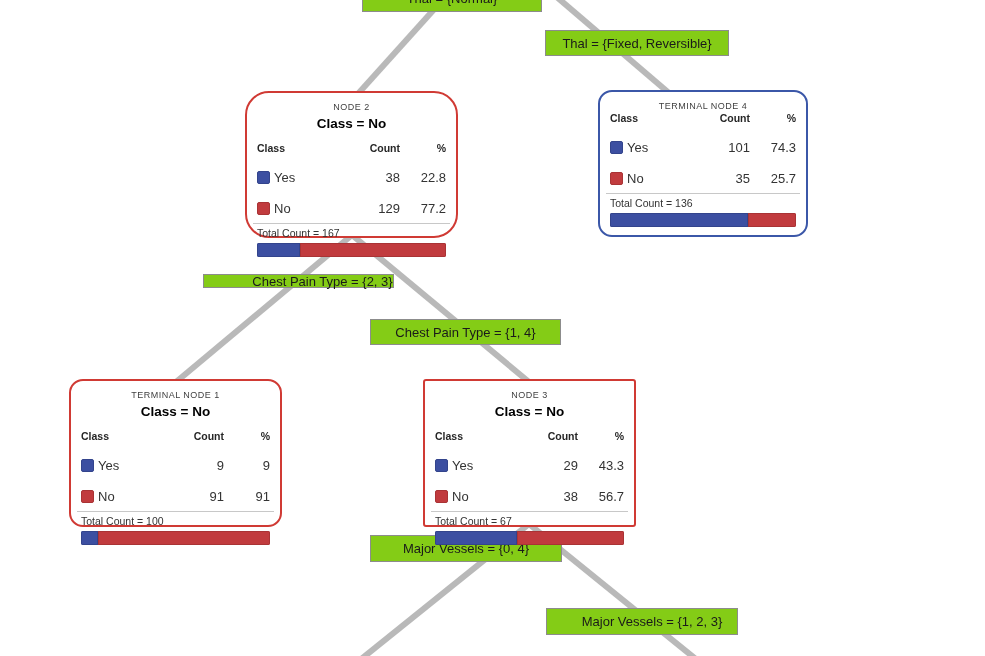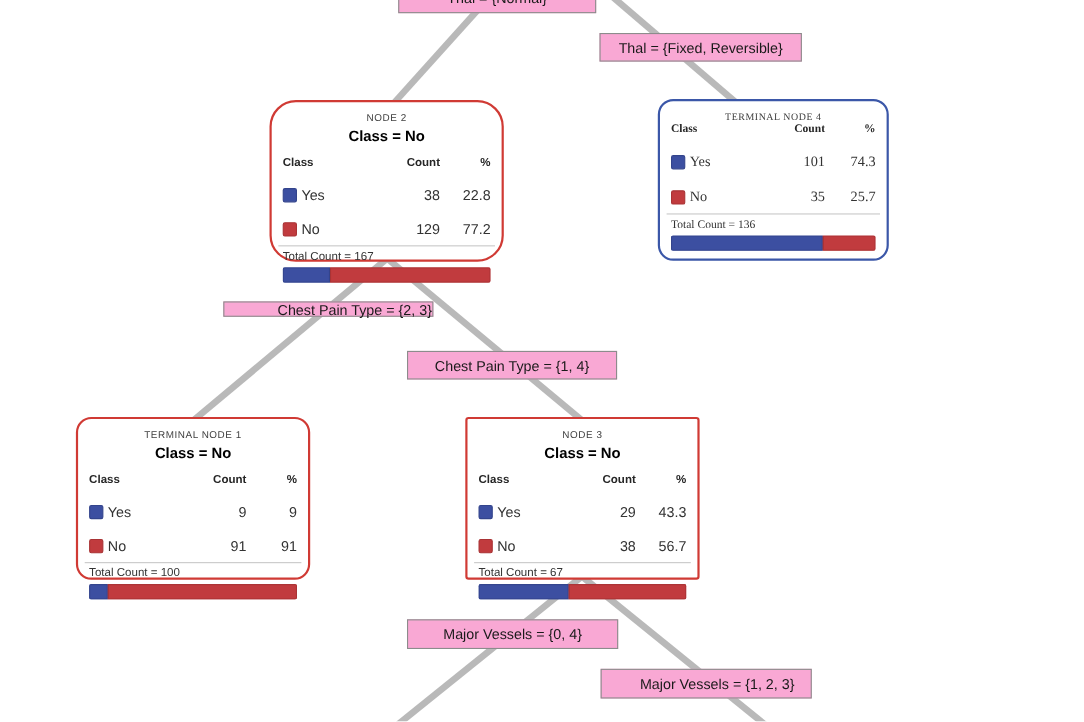--- a/index.html
+++ b/index.html
@@ -2,21 +2,21 @@
 <html><head>
 <meta charset="utf-8">
 <style>
   html,body{margin:0;padding:0;background:#fff;}
   .stage{
     position:relative;width:985px;height:656px;background:#ffffff;overflow:hidden;
     font-family:"Liberation Sans", sans-serif;-webkit-font-smoothing:antialiased;
   }
   .edges{position:absolute;left:0;top:0;width:985px;height:656px;z-index:1;}
   .edge-label{
-    position:absolute;z-index:2;background:#f9a8d4;border:1px solid #8c8c8c;
+    position:absolute;z-index:2;background:#84cc16;border:1px solid #8c8c8c;
     display:flex;align-items:center;justify-content:center;
     font-size:13px;color:#1a1a1a;white-space:nowrap;box-sizing:border-box;
   }
   .node{
     position:absolute;z-index:3;background:#ffffff;box-sizing:border-box;
     padding:9px 10px 8px 10px;
   }
   .node.red{border:2px solid #d03a34;}
   .node.blue{border:2px solid #3b57a8;}
   .node.square{border-radius:3px;}
@@ -60,21 +60,21 @@
   </svg>
 
   <div class="edge-label" style="left:362px;top:-15px;width:180px;height:27px;">Thal = {Normal}</div>
 
   <div class="edge-label" style="left:545px;top:30px;width:184px;height:26px;">Thal = {Fixed, Reversible}</div>
 
   <div class="edge-label" style="left:203px;top:274px;width:191px;height:14px;padding-left:48px;">Chest Pain Type = {2, 3}</div>
 
   <div class="edge-label" style="left:370px;top:319px;width:191px;height:26px;">Chest Pain Type = {1, 4}</div>
 
-  <div class="edge-label" style="left:370px;top:563px;width:192px;height:27px;">Major Vessels = {0, 4}</div>
+  <div class="edge-label" style="left:370px;top:535px;width:192px;height:27px;">Major Vessels = {0, 4}</div>
 
   <div class="edge-label" style="left:546px;top:608px;width:192px;height:27px;padding-left:20px;">Major Vessels = {1, 2, 3}</div>
 
   <div class="node red square" style="left:245px;top:91px;width:213px;height:147px;border-radius:24px;">
     <div class="node-title">NODE 2</div>
     <div class="node-class">Class = No</div>
     <div class="grid hdr">
       <span class="c1">Class</span>
       <span class="c2">Count</span>
       <span class="c3">%</span>
@@ -96,21 +96,21 @@
       <span class="c3">77.2</span>
     </div>
     <div class="divider"></div>
     <div class="total">Total Count = 167</div>
     <div class="bar">
       <div class="bar-yes" style="width: 22.8%;"></div>
       <div class="bar-no"></div>
     </div>
   </div>
 
-  <div class="node blue rounded" style="left:598px;top:90px;width:210px;height:147px;font-family:Liberation Serif, serif;">
+  <div class="node blue rounded" style="left:598px;top:90px;width:210px;height:147px;">
     <div class="node-title">TERMINAL NODE 4</div>
     <div class="grid hdr">
       <span class="c1">Class</span>
       <span class="c2">Count</span>
       <span class="c3">%</span>
     </div>
     <div class="grid row">
       <span class="c1 cell-label">
           <i class="sw blue"></i>
           <span>Yes</span>

